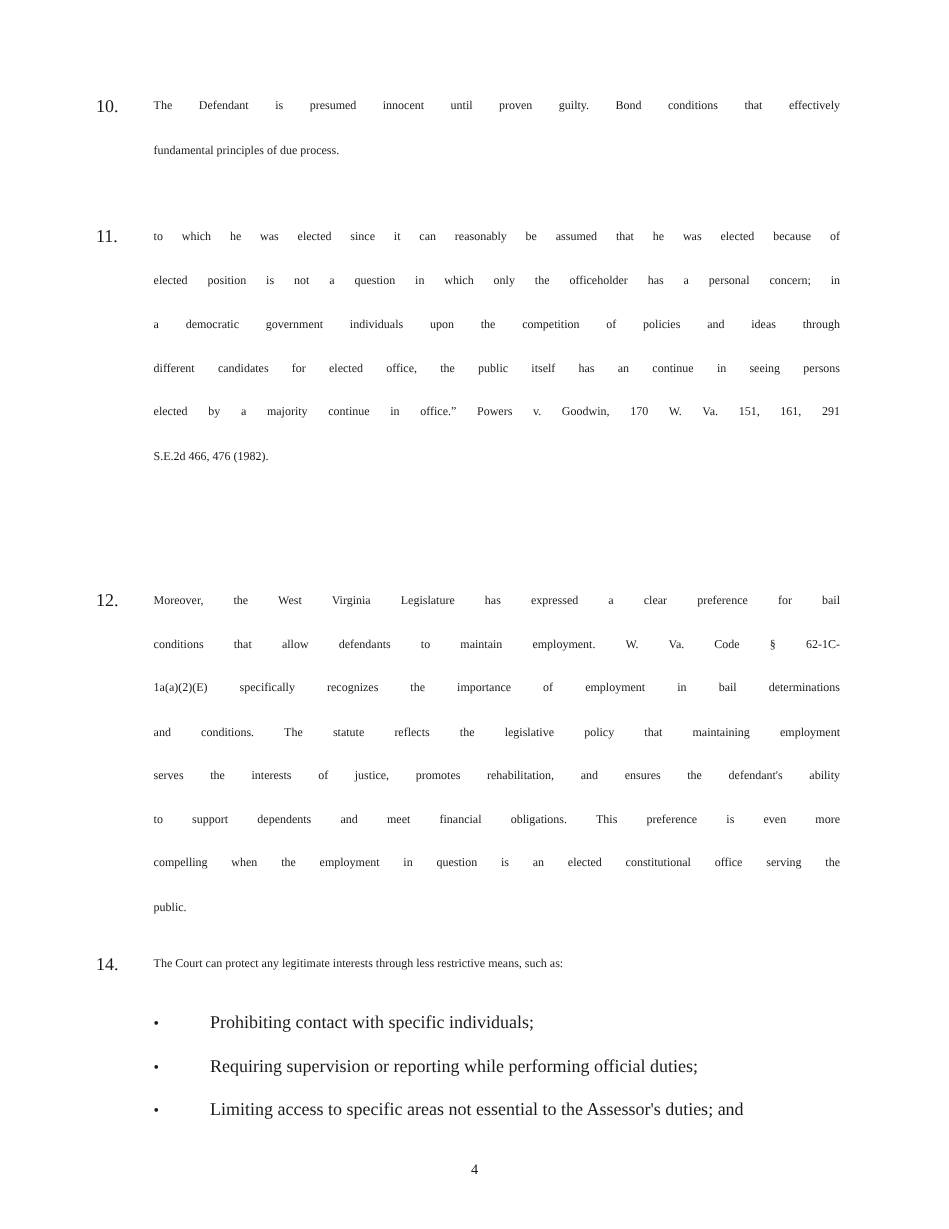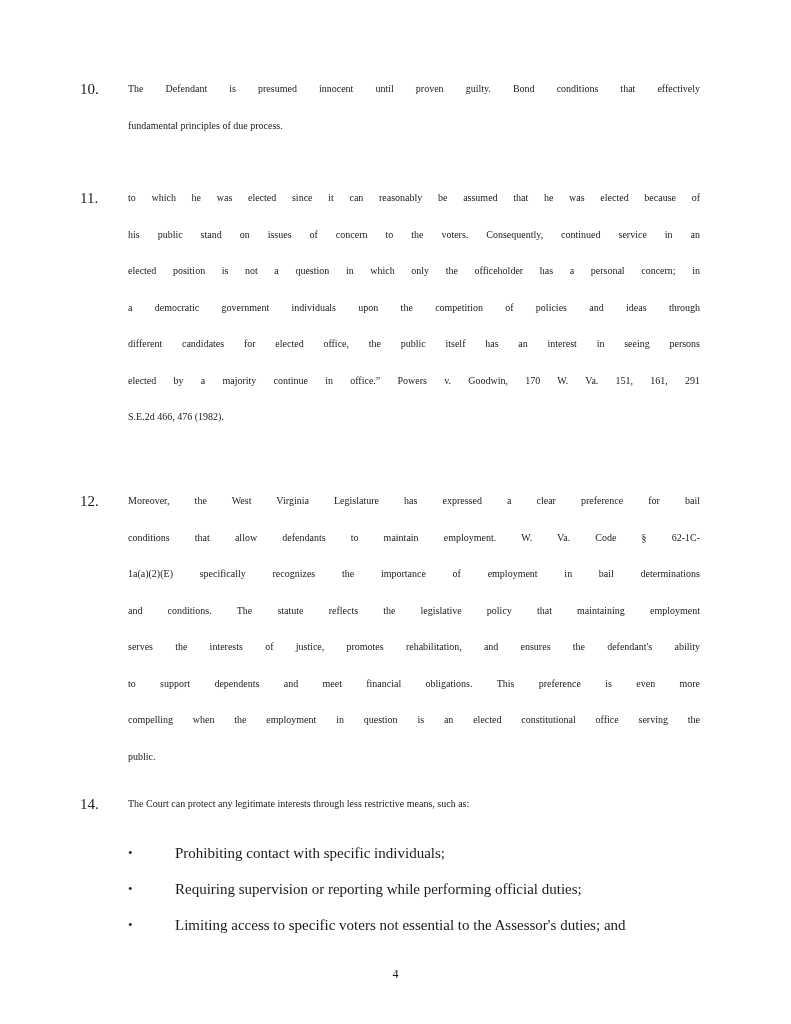--- a/index.html
+++ b/index.html
@@ -85,24 +85,23 @@
     <div class="text">
       <span class="line">The Defendant is presumed innocent until proven guilty. Bond conditions that effectively</span>
       <span class="line last">fundamental principles of due process.</span>
     </div>
   </div>
 
   <div class="para" style="top:180px;">
     <span class="num">11.</span>
     <div class="text">
       <span class="line">to which he was elected since it can reasonably be assumed that he was elected because of</span>
-      <span class="line">his public stand on issues of concern to the voters. Consequently, continued service in an</span>
       <span class="line">elected position is not a question in which only the officeholder has a personal concern; in</span>
       <span class="line">a democratic government individuals upon the competition of policies and ideas through</span>
-      <span class="line">different candidates for elected office, the public itself has an interest in seeing persons</span>
+      <span class="line">different candidates for elected office, the public itself has an continue in seeing persons</span>
       <span class="line">elected by a majority continue in office.” Powers v. Goodwin, 170 W. Va. 151, 161, 291</span>
       <span class="line last">S.E.2d 466, 476 (1982).</span>
     </div>
   </div>
 
   <div class="para" style="top:483px;">
     <span class="num">12.</span>
     <div class="text">
       <span class="line">Moreover, the West Virginia Legislature has expressed a clear preference for bail</span>
       <span class="line">conditions that allow defendants to maintain employment. W. Va. Code § 62-1C-</span>
@@ -125,18 +124,18 @@
   <div class="bullet-item" style="top:835px;">
     <span class="bullet-dot">•</span>
     <span class="bullet-text">Prohibiting contact with specific individuals;</span>
   </div>
   <div class="bullet-item" style="top:871px;">
     <span class="bullet-dot">•</span>
     <span class="bullet-text">Requiring supervision or reporting while performing official duties;</span>
   </div>
   <div class="bullet-item" style="top:907px;">
     <span class="bullet-dot">•</span>
-    <span class="bullet-text">Limiting access to specific voters not essential to the Assessor's duties; and</span>
+    <span class="bullet-text">Limiting access to specific areas not essential to the Assessor's duties; and</span>
   </div>
 
   <div class="page-number">4</div>
 
 </div>
 
 </body></html>

